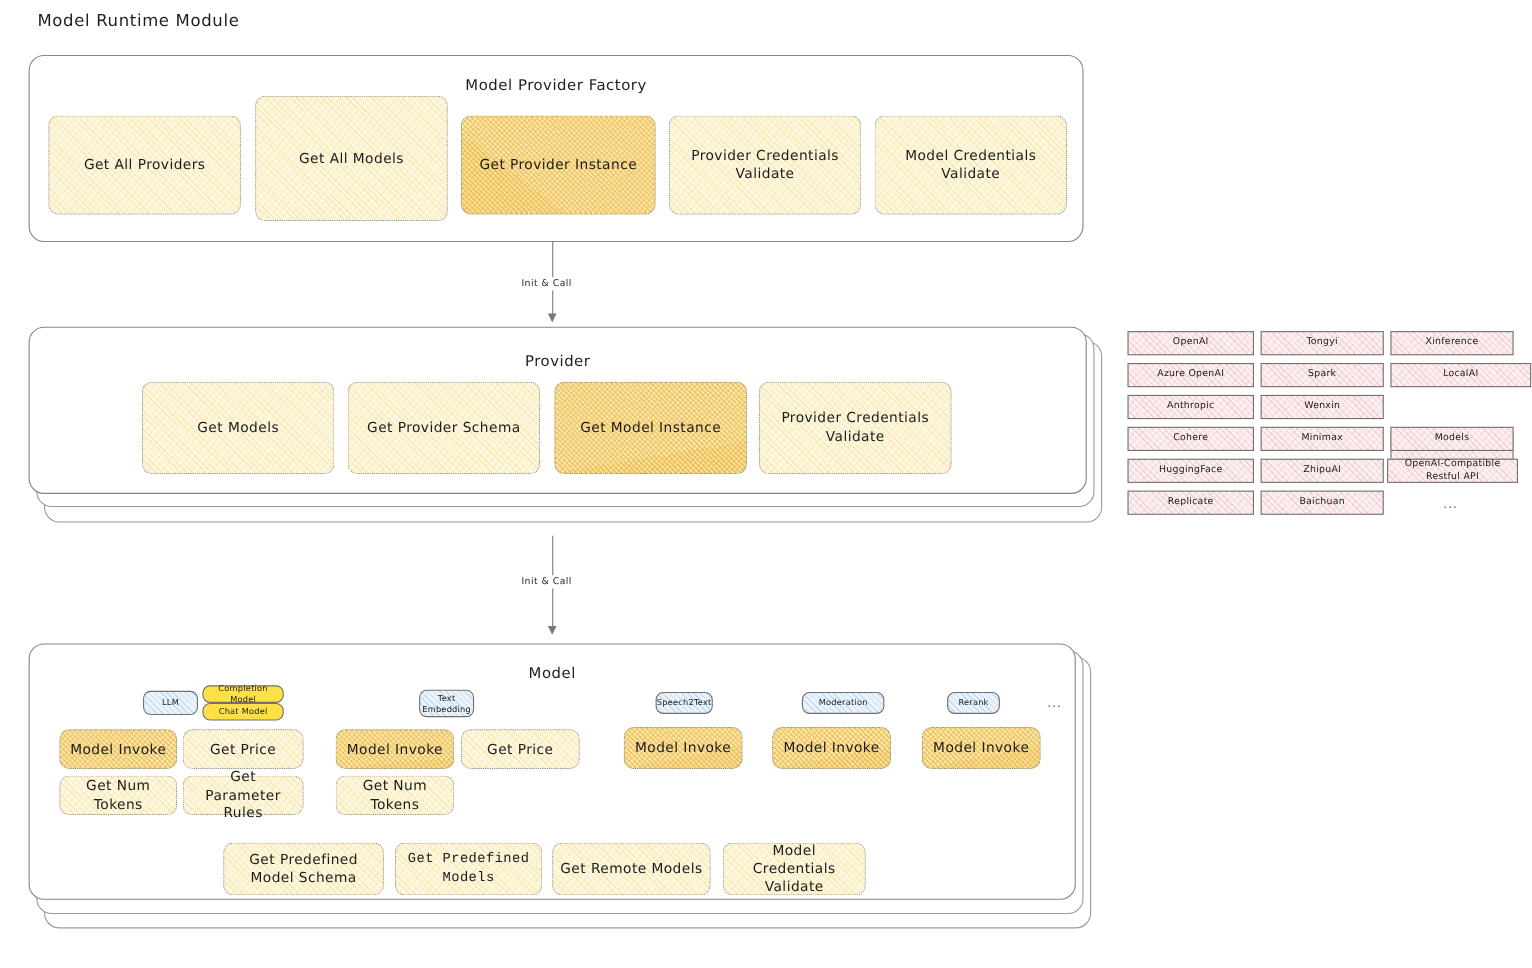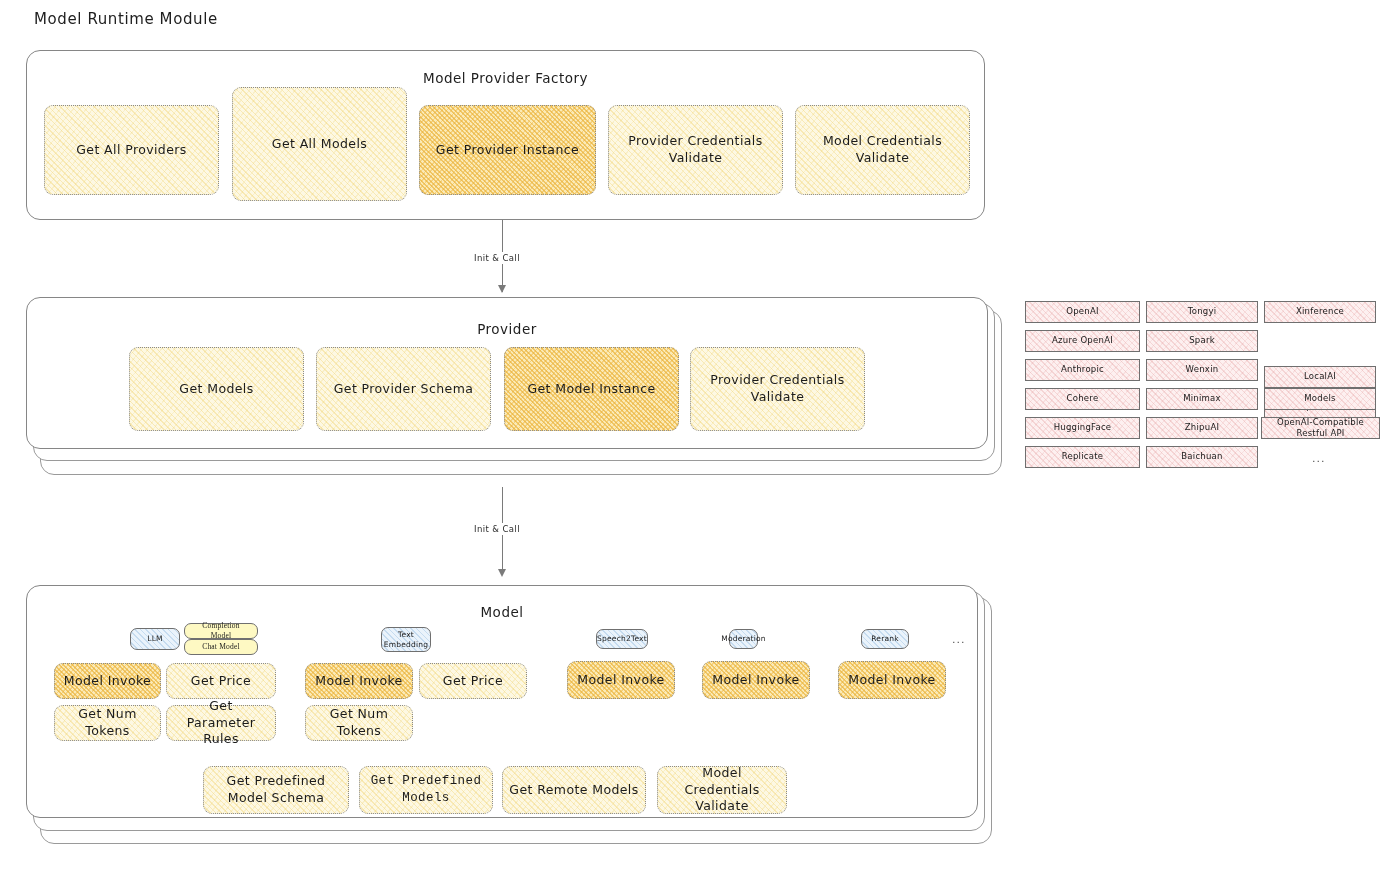--- a/index.html
+++ b/index.html
@@ -133,26 +133,25 @@
     background-image:
       repeating-linear-gradient(45deg,
         rgba(120,170,215,0.32) 0px,
         rgba(120,170,215,0.32) 1px,
         rgba(255,255,255,0) 1px,
         rgba(255,255,255,0) 4px);
   }
 
   
   .node.plain {
-    background: #fef9c3;
+    background: #fde047;
     border: 1.1px solid #6f6f6f;
     border-radius: 7px;
     font-size: 7.5px;
     letter-spacing: 0.2px;
-    font-family: Liberation Serif, serif;
   }
 
   
   .arrow-line {
     position: absolute;
     width: 1.2px;
     background: #7a7a7a;
   }
   .arrow-head {
     position: absolute;
@@ -226,21 +225,21 @@
   <div class="node pink" style="left:1025px; top:446px; width:115px; height:22px;">Replicate</div>
 
   <div class="node pink" style="left:1146px; top:301px; width:112px; height:22px;">Tongyi</div>
   <div class="node pink" style="left:1146px; top:330px; width:112px; height:22px;">Spark</div>
   <div class="node pink" style="left:1146px; top:359px; width:112px; height:22px;">Wenxin</div>
   <div class="node pink" style="left:1146px; top:388px; width:112px; height:22px;">Minimax</div>
   <div class="node pink" style="left:1146px; top:417px; width:112px; height:22px;">ZhipuAI</div>
   <div class="node pink" style="left:1146px; top:446px; width:112px; height:22px;">Baichuan</div>
 
   <div class="node pink" style="left:1264px; top:301px; width:112px; height:22px;">Xinference</div>
-  <div class="node pink" style="left:1264px; top:330px; width:112px; height:22px;margin-top:36px;">LocalAI</div>
+  <div class="node pink" style="left:1264px; top:330px; width:128px; height:22px;">LocalAI</div>
   <div class="node pink" style="left:1264px; top:359px; width:112px; height:22px;margin-top:37px;">OpenLLM</div>
   <div class="node pink" style="left:1264px; top:388px; width:112px; height:22px;">Models</div>
   <div class="node pink" style="left:1261px; top:417px; width:119px; height:22px;">OpenAI-Compatible Restful API</div>
   <div class="ellipsis" style="left:1312px; top:452px;">...</div>
 
   <div class="arrow-line" style="left:502px; top:487px; height:88px;"></div>
   <div class="arrow-head" style="left:498px; top:569px;"></div>
   <div class="arrow-label" style="left:470px; top:523px;">Init &amp; Call</div>
 
   <div class="container-box layer" style="left:40px; top:597px; width:952px; height:247px;"></div>
@@ -250,21 +249,21 @@
   <div class="container-title" style="left:26px; top:604px; width:952px;">Model</div>
 
   <div class="node blue" style="left:130px; top:628px; width:50px; height:22px;">LLM</div>
   <div class="node plain" style="left:184px; top:623px; width:74px; height:16px;">Completion Model</div>
   <div class="node plain" style="left:184px; top:639px; width:74px; height:16px;">Chat Model</div>
 
   <div class="node blue" style="left:381px; top:627px; width:50px; height:25px;">Text Embedding</div>
 
   <div class="node blue" style="left:596px; top:629px; width:52px; height:20px;">Speech2Text</div>
 
-  <div class="node blue" style="left:729px; top:629px; width:29px; height:20px;">Moderation</div>
+  <div class="node blue" style="left:729px; top:629px; width:75px; height:20px;">Moderation</div>
 
   <div class="node blue" style="left:861px; top:629px; width:48px; height:20px;">Rerank</div>
 
   <div class="ellipsis" style="left:952px; top:633px;">...</div>
 
   <div class="node highlight" style="left:54px; top:663px; width:107px; height:36px;">Model Invoke</div>
   <div class="node light" style="left:166px; top:663px; width:110px; height:36px;">Get Price</div>
   <div class="node light" style="left:54px; top:705px; width:107px; height:36px;">Get Num Tokens</div>
   <div class="node light" style="left:166px; top:705px; width:110px; height:36px;">Get Parameter Rules</div>
 

